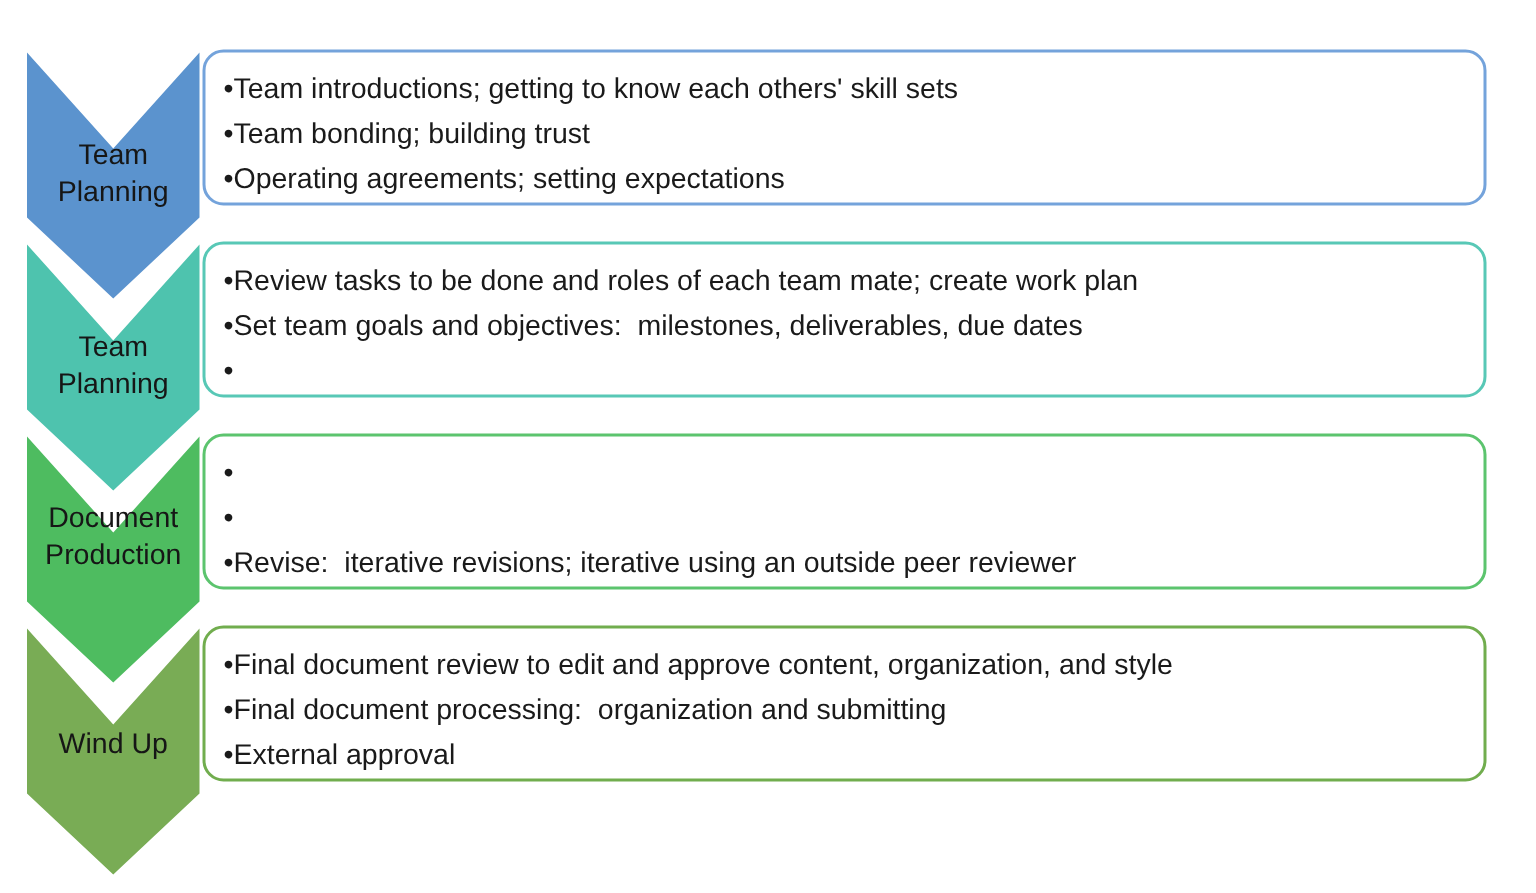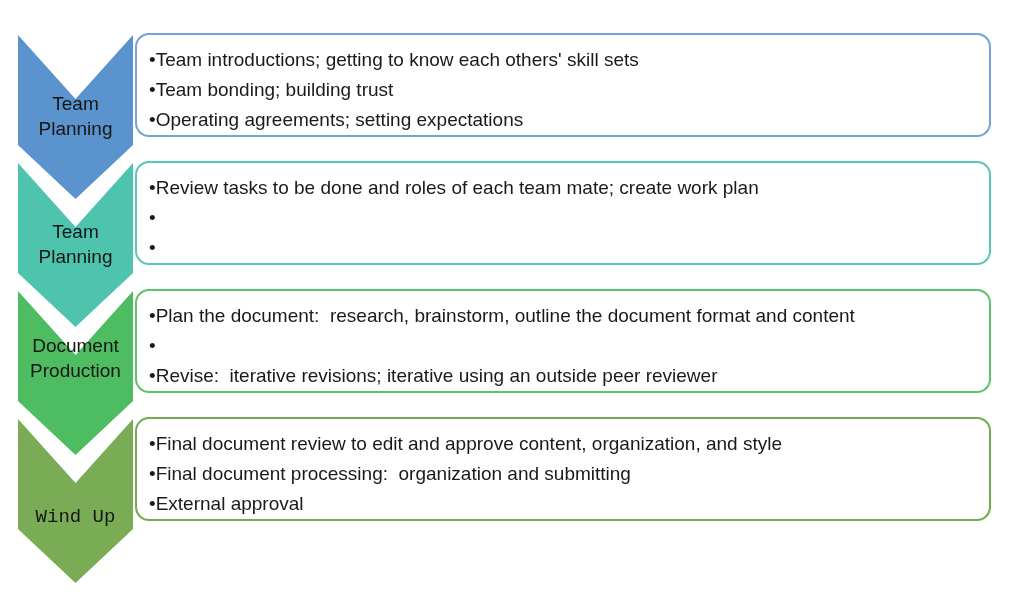--- a/index.html
+++ b/index.html
@@ -98,45 +98,45 @@
     <span class="lbl-line">Team</span>
     <span class="lbl-line">Planning</span>
   </div>
   <div class="content-box" style="top: 161px; border-color: rgb(88, 200, 182);">
     <div class="box-line">
       <span class="bullet-marker">•</span>
       <span class="bullet-text">Review tasks to be done and roles of each team mate; create work plan</span>
     </div>
     <div class="box-line">
       <span class="bullet-marker">•</span>
+      <span class="bullet-text">Set team goals and objectives:  milestones, deliverables, due dates</span>
     </div>
     <div class="box-line">
       <span class="bullet-marker">•</span>
     </div>
   </div>
 
   <div class="chevron-label" style="top:333px;">
     <span class="lbl-line">Document</span>
     <span class="lbl-line">Production</span>
   </div>
   <div class="content-box" style="top: 289px; border-color: rgb(92, 196, 110);">
     <div class="box-line">
       <span class="bullet-marker">•</span>
-      <span class="bullet-text">Plan the document:  research, brainstorm, outline the document format and content</span>
     </div>
     <div class="box-line">
       <span class="bullet-marker">•</span>
     </div>
     <div class="box-line">
       <span class="bullet-marker">•</span>
       <span class="bullet-text">Revise:  iterative revisions; iterative using an outside peer reviewer</span>
     </div>
   </div>
 
-  <div class="chevron-label" style="top:492px;font-family:Liberation Mono, monospace;">
+  <div class="chevron-label" style="top:471px;">
     <span class="lbl-line">Wind Up</span>
     <span class="lbl-line"></span>
   </div>
   <div class="content-box" style="top: 417px; border-color: rgb(113, 173, 78);">
     <div class="box-line">
       <span class="bullet-marker">•</span>
       <span class="bullet-text">Final document review to edit and approve content, organization, and style</span>
     </div>
     <div class="box-line">
       <span class="bullet-marker">•</span>

